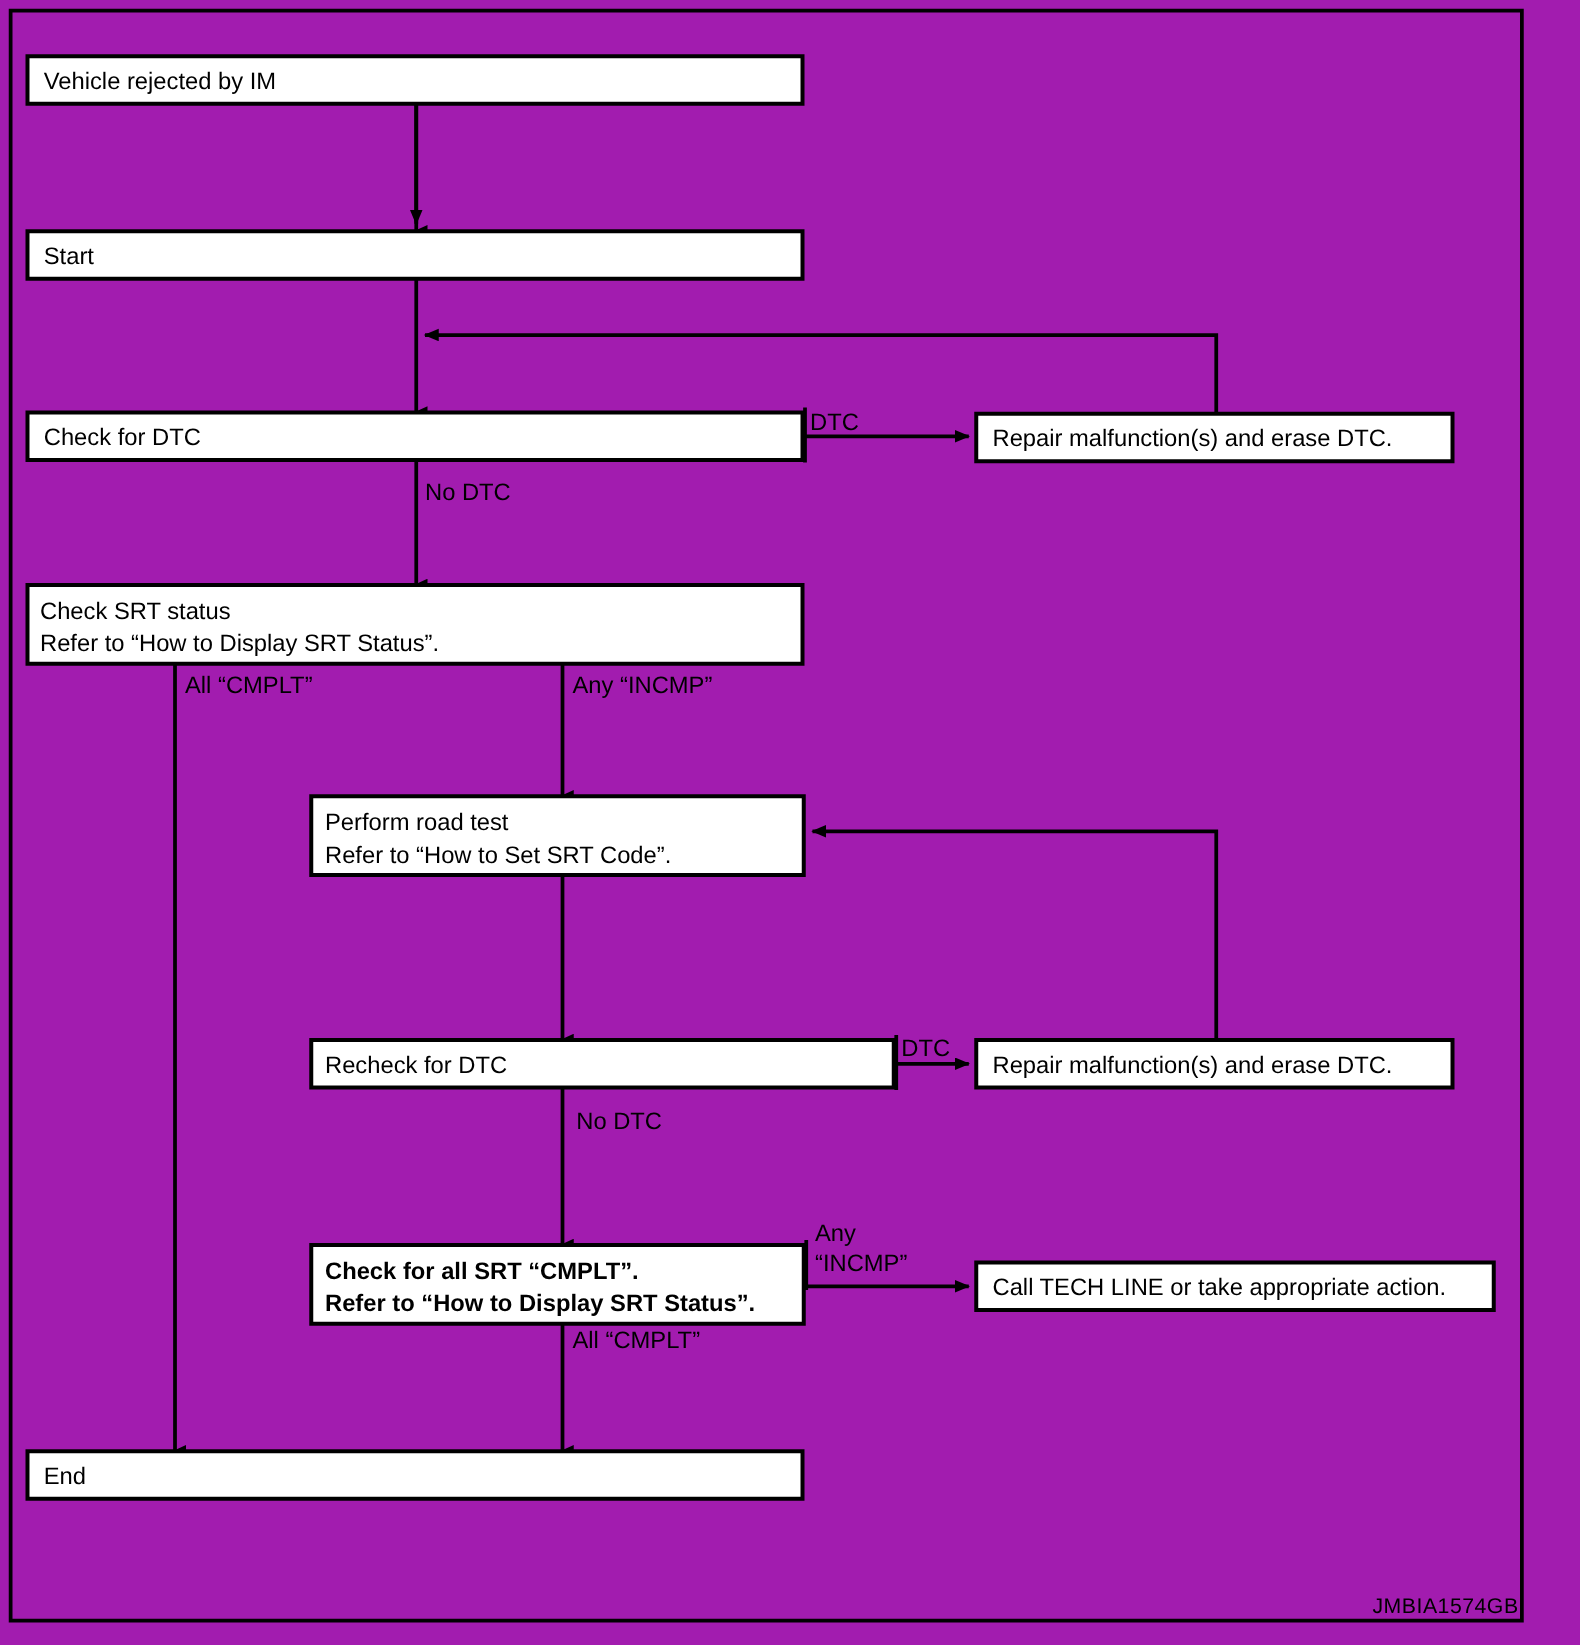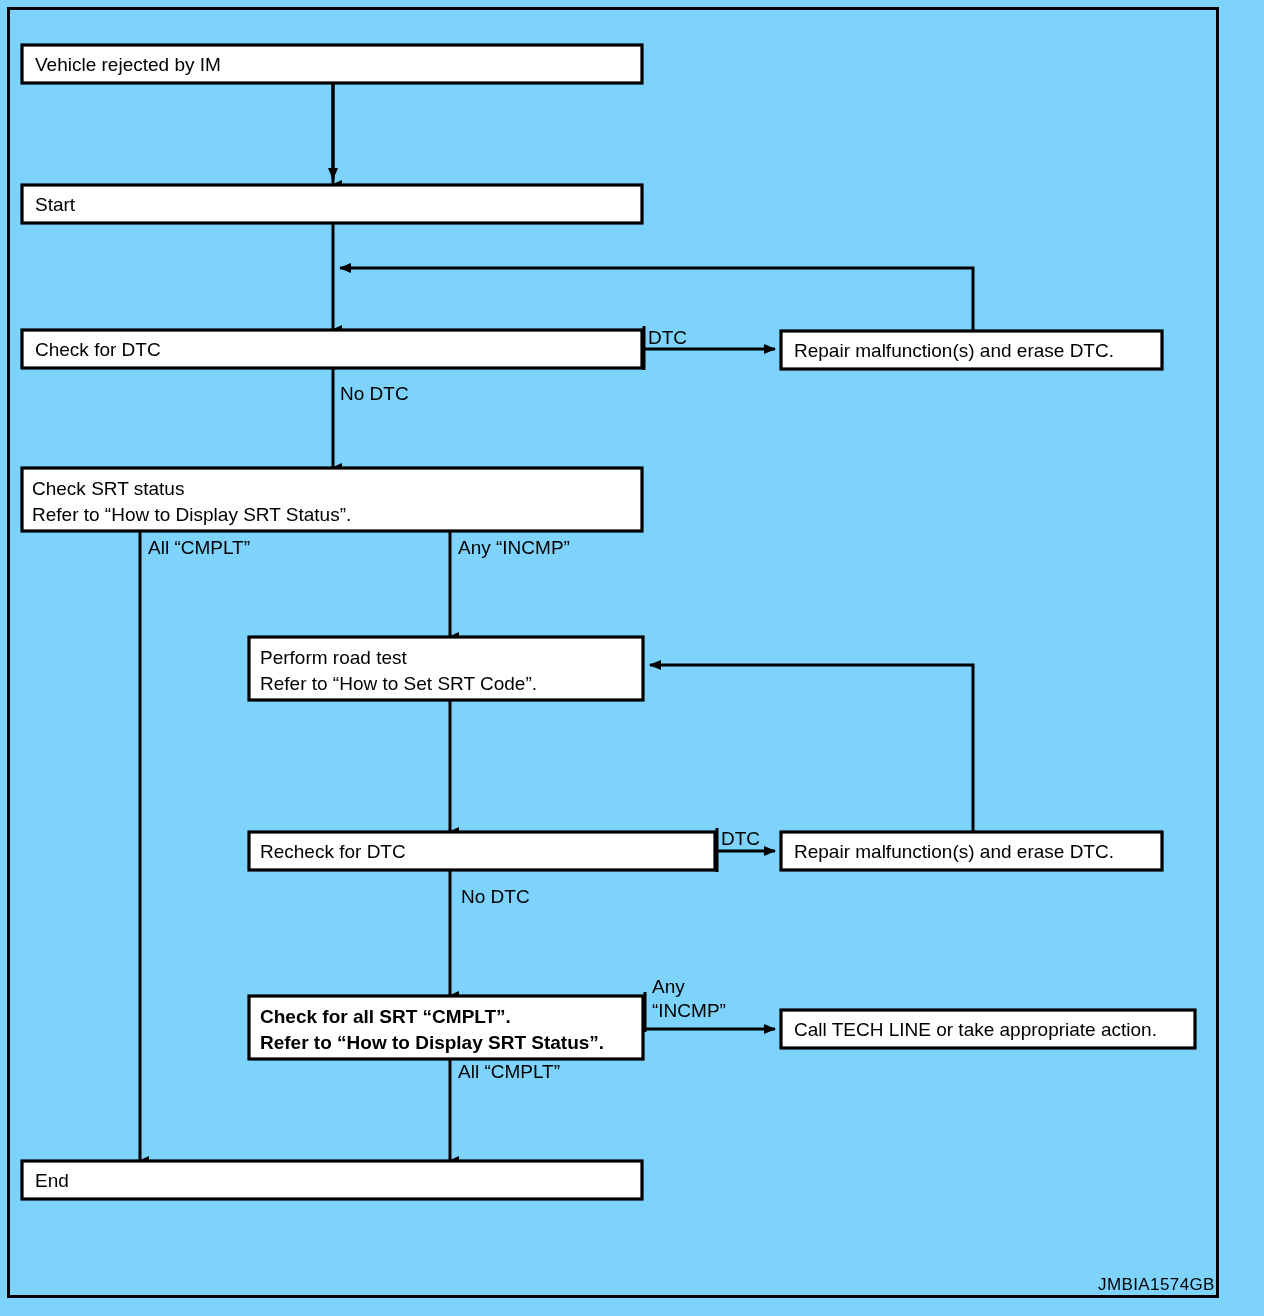--- a/index.html
+++ b/index.html
@@ -4,21 +4,21 @@
 <style>
   html, body {
     margin: 0;
     padding: 0;
     background: #ffffff;
   }
   #page {
     position: relative;
     width: 1264px;
     height: 1316px;
-    background: #7dd3fc;
+    background: #a21caf;
     font-family: "Liberation Sans", sans-serif;
     overflow: hidden;
   }
   #flow-svg {
     position: absolute;
     left: 0;
     top: 0;
     width: 1264px;
     height: 1316px;
   }

